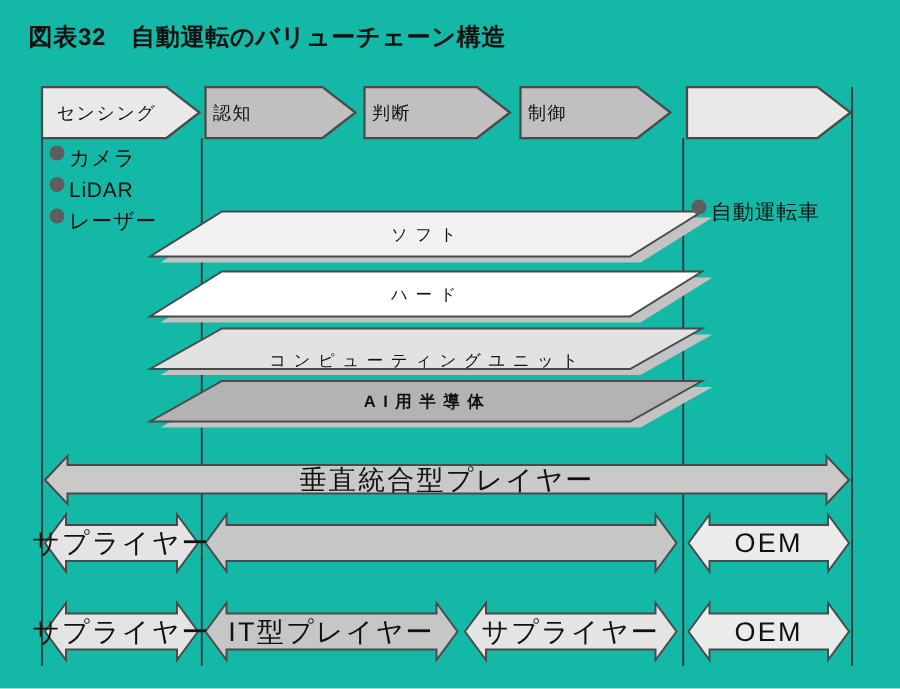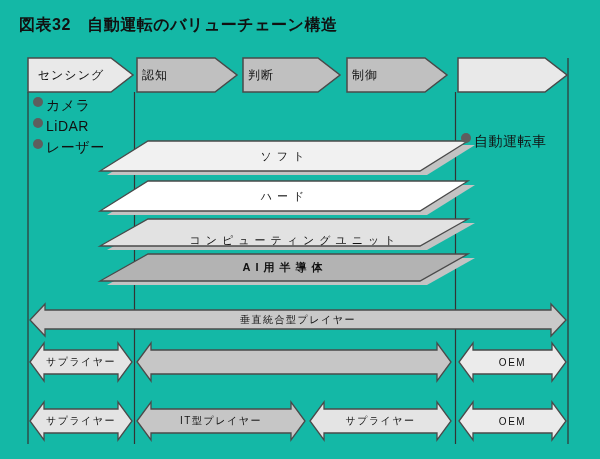--- a/index.html
+++ b/index.html
@@ -7,21 +7,21 @@
     position:relative;width:600px;height:459px;background:#14b8a6;
     font-family:"Liberation Sans","DejaVu Sans",sans-serif;
     color:#111;overflow:hidden;
   }
   #diagram-svg{position:absolute;left:0;top:0;}
   .txt{position:absolute;display:flex;align-items:center;white-space:nowrap;}
   .center{justify-content:center;}
   .title{font-size:16px;font-weight:bold;letter-spacing:.5px;}
   .arrow-label{font-size:12px;letter-spacing:1px;}
   .layer-label{font-size:11px;letter-spacing:5px;}
-  .player-label{font-size:10px;letter-spacing:1.5px;text-align:center;}
+  .player-label{font-size:18px;letter-spacing:1.5px;text-align:center;}
   .bullet-list{position:absolute;font-size:14px;letter-spacing:.5px;}
   .bullet-item{display:flex;align-items:flex-start;height:21px;}
   .bullet-dot{width:10px;height:10px;border-radius:50%;background:#5e5e5e;margin-right:3px;flex:0 0 auto;}
 </style>
 </head>
 <body>
 
 <div id="stage">
 
   <svg id="diagram-svg" width="600" height="459" viewBox="0 0 600 459">
@@ -85,21 +85,21 @@
 
   <div class="bullet-list" style="left:461px;top:105px;margin-top:28px;">
     <div class="bullet-item">
       <span class="bullet-dot"></span>
       <span>自動運転車</span>
     </div>
   </div>
 
   <div class="txt layer-label center" style="left:110px;top:141px;width:350px;height:30px;">ソフト</div>
   <div class="txt layer-label center" style="left:110px;top:181px;width:350px;height:30px;">ハード</div>
-  <div class="txt layer-label center" style="left:120px;top:219px;width:350px;height:42px;">コンピューティングユニット</div>
+  <div class="txt layer-label center" style="left:110px;top:219px;width:350px;height:42px;">コンピューティングユニット</div>
   <div class="txt layer-label center" style="left:110px;top:254px;width:350px;height:27px;font-weight:bold;">AI用半導体</div>
 
   <div class="txt player-label center" style="left:30px;top:304px;width:536px;height:32px;">垂直統合型プレイヤー</div>
 
   <div class="txt player-label center" style="left:31px;top:343px;width:100px;height:38px;">サプライヤー</div>
   <div class="txt player-label center" style="left:459px;top:343px;width:107px;height:38px;">OEM</div>
 
   <div class="txt player-label center" style="left:31px;top:402px;width:100px;height:38px;">サプライヤー</div>
   <div class="txt player-label center" style="left:151px;top:402px;width:140px;height:38px;">IT型プレイヤー</div>
   <div class="txt player-label center" style="left:324px;top:402px;width:113px;height:38px;">サプライヤー</div>

